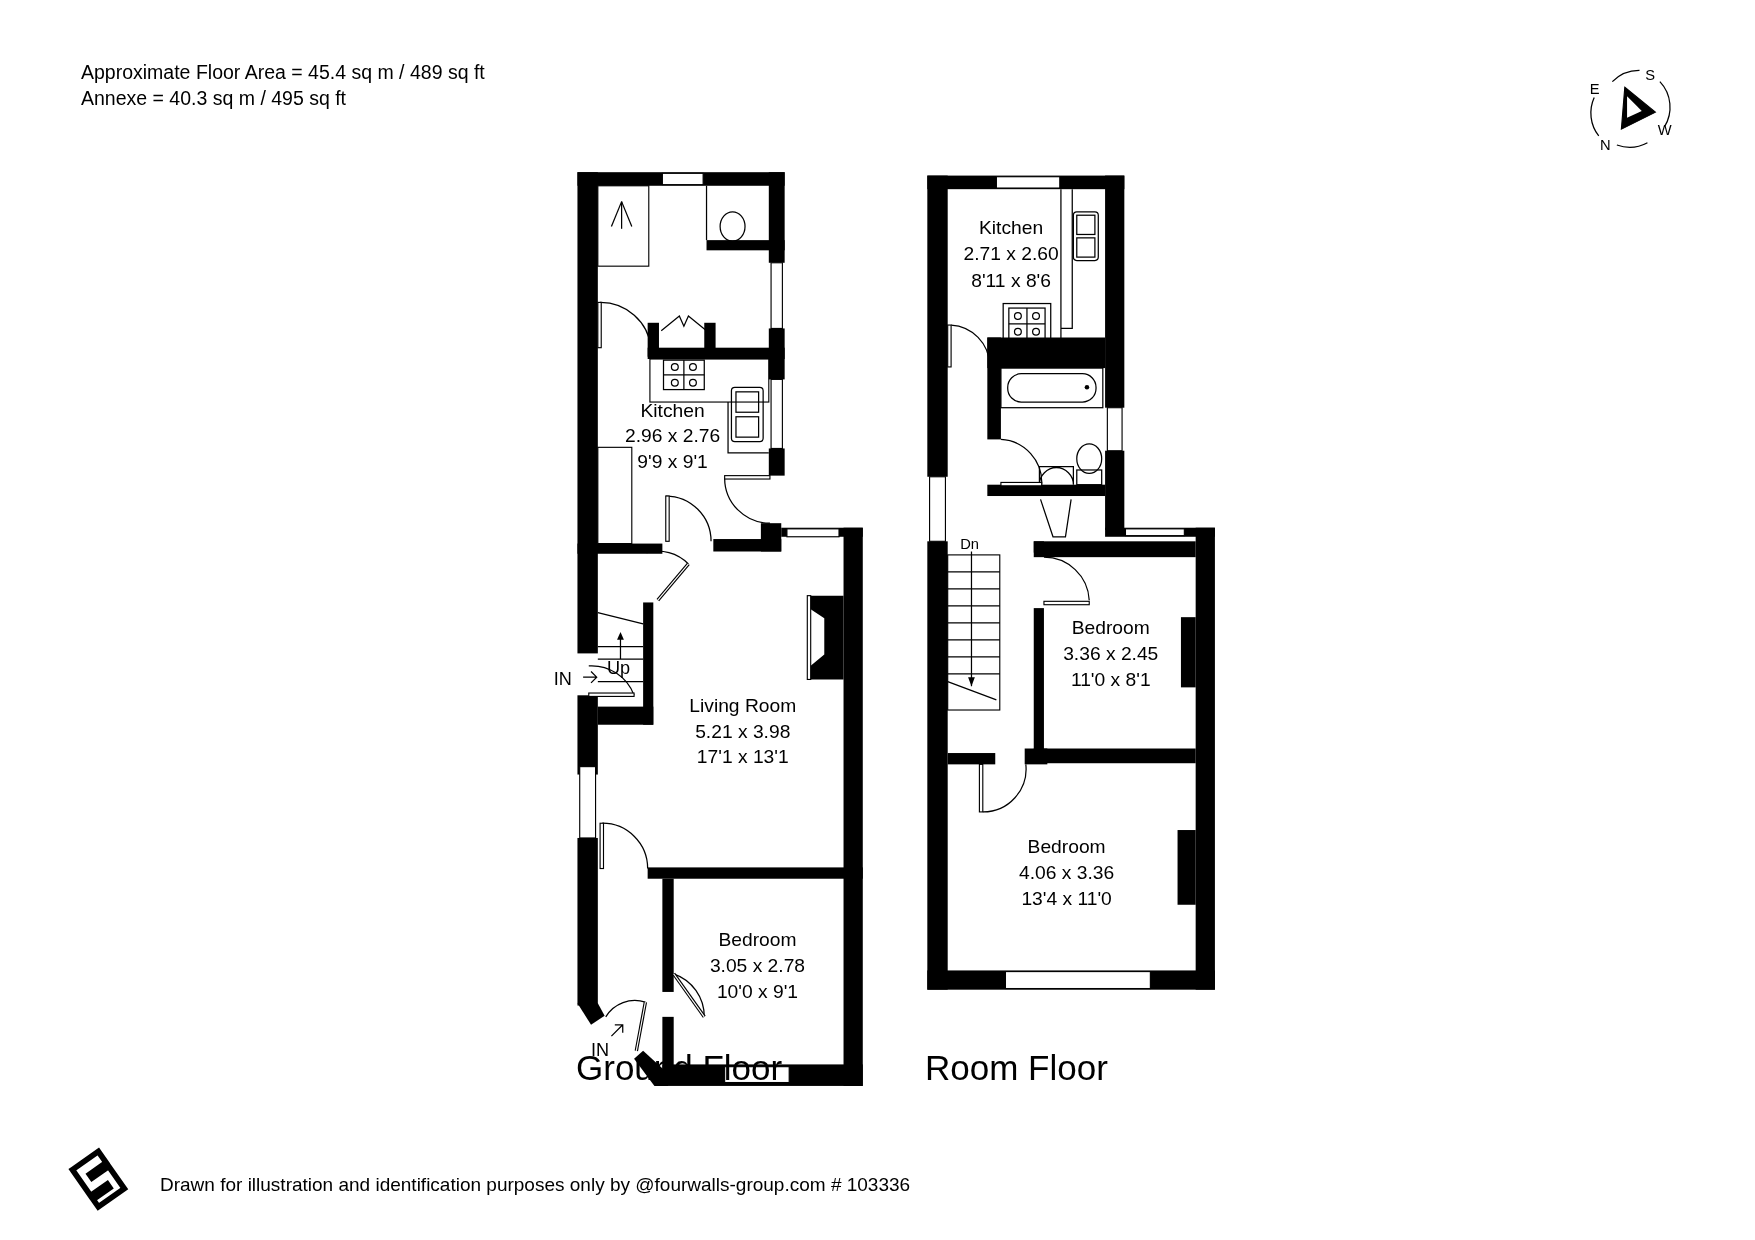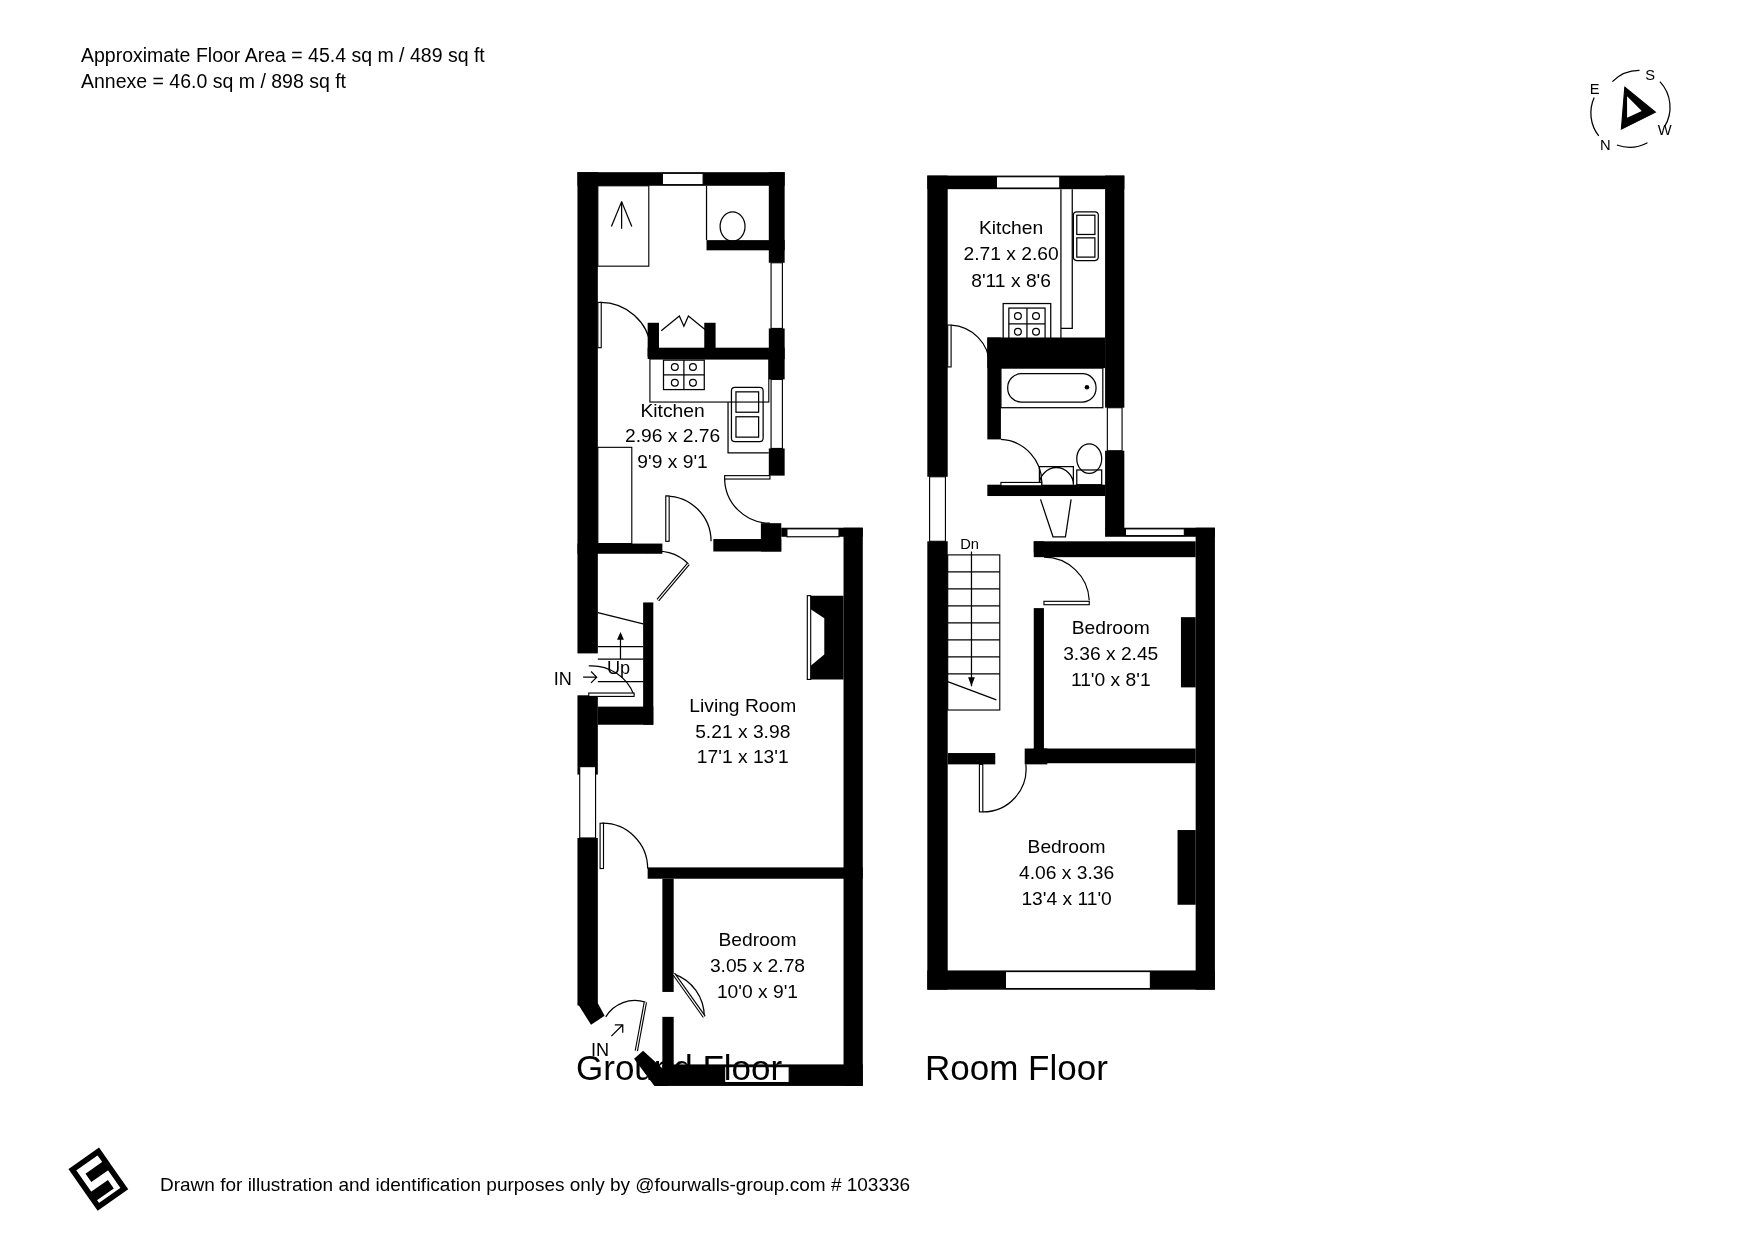--- a/index.html
+++ b/index.html
@@ -1,32 +1,32 @@
 <!DOCTYPE html>
 <html><head>
   <meta charset="utf-8">
   <style>
     html, body { margin: 0; padding: 0; background: #ffffff; }
     body { width: 1755px; height: 1240px; position: relative; overflow: hidden; font-family: "Liberation Sans", sans-serif; color: #000; }
     #plan { position: absolute; left: 0; top: 0; width: 1755px; height: 1240px; }
     .lbl { font-family: "Liberation Sans", sans-serif; fill: #000; }
-    .area-lines { position: absolute; left: 81px; top: 42px; font-size: 19.5px; line-height: 26px; }
+    .area-lines { position: absolute; left: 81px; top: 59px; font-size: 19.5px; line-height: 26px; }
     .area-lines div { white-space: nowrap; }
     .floor-title { position: absolute; font-size: 35px; top: 1048px; white-space: nowrap; }
     .footer-text { position: absolute; left: 160px; top: 1174px; font-size: 19px; white-space: nowrap; }
     .wall { fill: #000; }
     .thin { fill: none; stroke: #000; stroke-width: 1.1; }
     .win { fill: #fff; stroke: #000; stroke-width: 1; }
   </style>
 </head>
 <body>
 
 <div class="area-lines">
   <div>Approximate Floor Area = 45.4 sq m / 489 sq ft</div>
-  <div>Annexe = 46.0 sq m / 898 sq ft</div>
+  <div>Annexe = 40.3 sq m / 495 sq ft</div>
 </div>
 
 <svg id="plan" viewBox="0 0 1550 1095" xmlns="http://www.w3.org/2000/svg">
 
   <g>
     <path d="M1424,72 A33,33 0 0 1 1448,62" class="thin"></path>
     <path d="M1466,72 A33,33 0 0 1 1470,112" class="thin"></path>
     <path d="M1455,126 A33,33 0 0 1 1428,128" class="thin"></path>
     <path d="M1412,120 A33,33 0 0 1 1408,86" class="thin"></path>
     <path d="M1435,77 L1462,99 L1432,114 Z" fill="#000" stroke="#000" stroke-width="1"></path>

